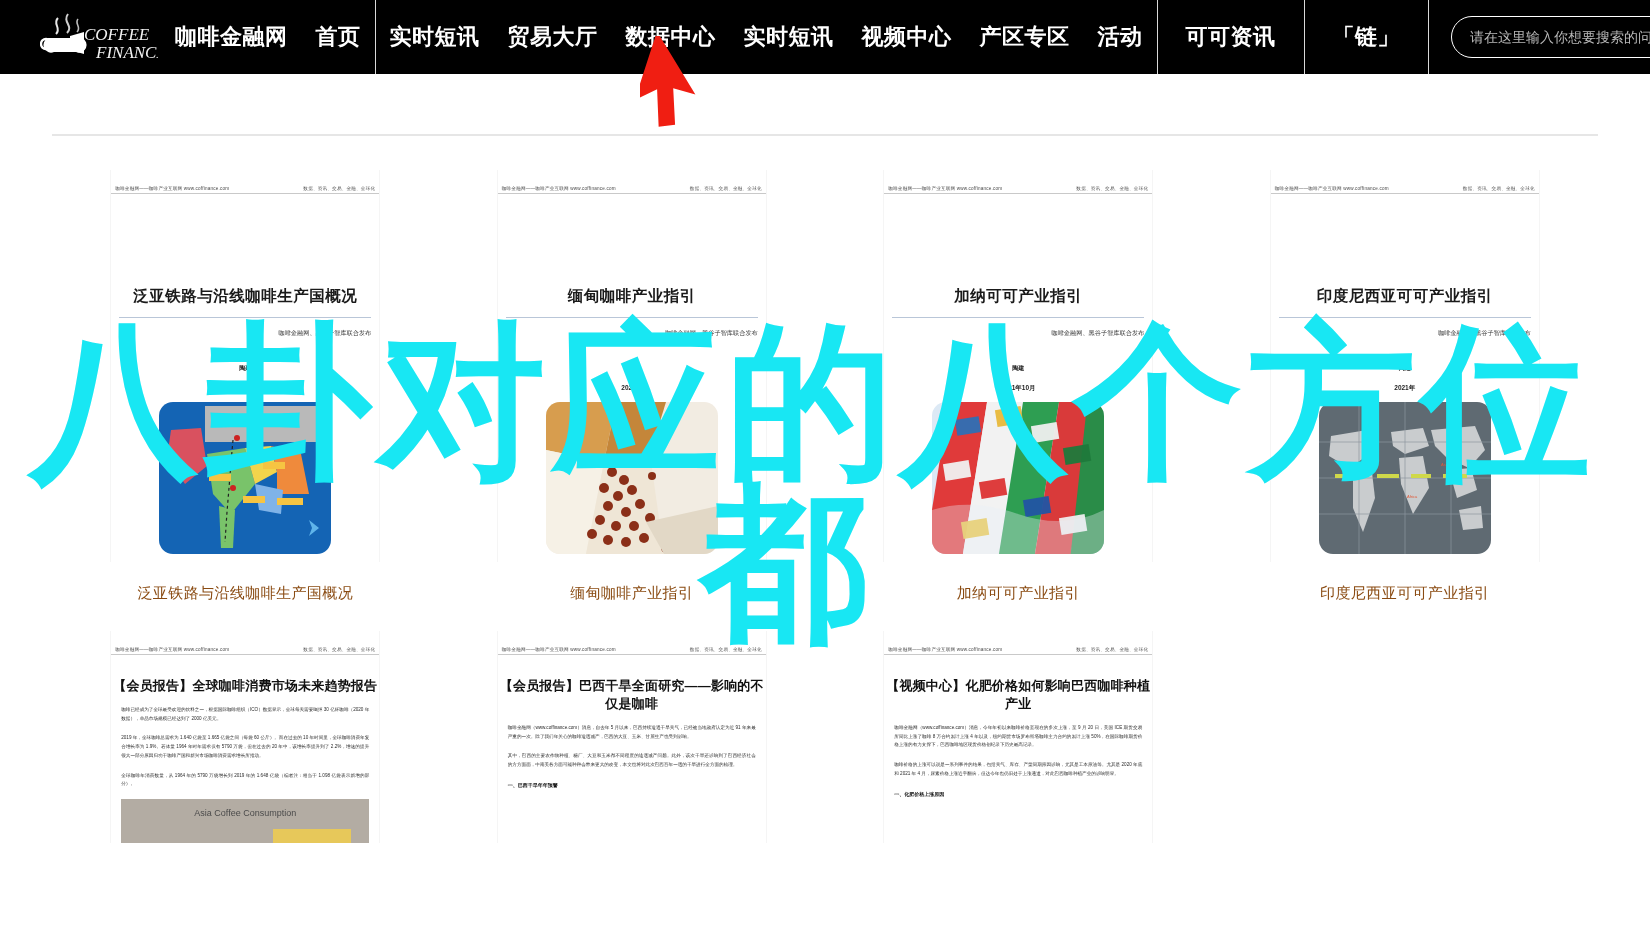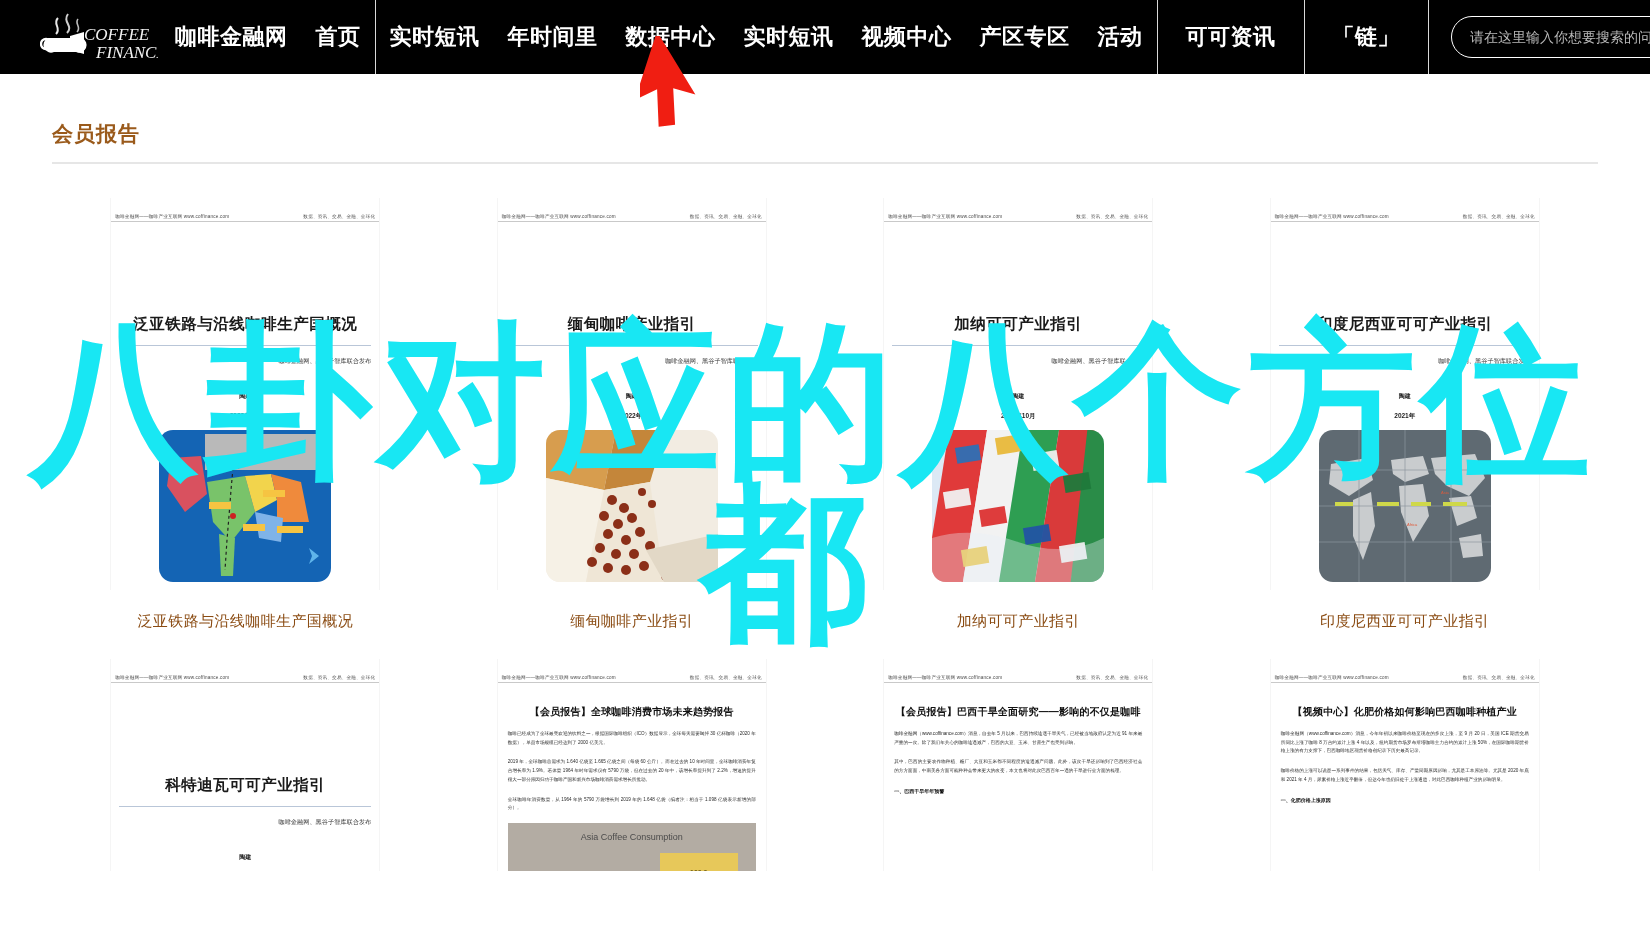--- a/index.html
+++ b/index.html
@@ -109,21 +109,21 @@
   .doc-date { text-align:center; font-size:6.5px; color:#222; margin-top:11px; font-weight:bold;}
 
   .doc-img {
     position:absolute; left:50%; transform:translateX(-50%);
     bottom: 8px; width: 172px; height: 152px; border-radius: 14px;
     overflow:hidden;
   }
 
   
   .rdoc-title {
-    text-align:center; font-size:10px; font-weight:bold; color:#111;
+    text-align:center; font-size:13px; font-weight:bold; color:#111;
     margin-top: 22px; letter-spacing:.2px;
   }
   .rpara {
     font-size:4.6px; color:#2b2b2b; line-height:1.9;
     margin: 11px 10px 0 10px; text-align:justify;
   }
   .rsec { font-size:5px; font-weight:bold; color:#111; margin: 12px 10px 0 10px; }
   .chartbox {
     margin: 10px 10px 0 10px; height: 78px; background:#b3aca3; position:relative;
     overflow:hidden;
@@ -188,21 +188,21 @@
 
     <div class="nav-group">
       <div class="nav-item">咖啡金融网</div>
       <div class="nav-item">首页</div>
     </div>
 
     <div class="nav-sep"></div>
 
     <div class="nav-group">
       <div class="nav-item">实时短讯</div>
-      <div class="nav-item">年时间里</div>
+      <div class="nav-item">贸易大厅</div>
       <div class="nav-item">数据中心</div>
       <div class="nav-item">实时短讯</div>
       <div class="nav-item">视频中心</div>
       <div class="nav-item">产区专区</div>
       <div class="nav-item">活动</div>
     </div>
 
     <div class="nav-sep"></div>
     <div class="nav-item wide">可可资讯</div>
     <div class="nav-sep"></div>
@@ -219,21 +219,20 @@
 
     <div class="nav-sep"></div>
 
     <div class="nav-item">登录/注册</div>
 
   </div>
 
   <div class="content">
 
     <div class="section-head">
-      <div class="section-title">会员报告</div>
       <div class="rule"></div>
     </div>
 
     <div class="grid">
 
       <div class="card">
         <div class="thumb">
           <div class="doc">
             <div class="doc-hdr">
               <span>咖啡金融网——咖啡产业互联网 www.coffinance.com</span>
@@ -400,35 +399,20 @@
                   <text x="122" y="64">Asia</text>
                     <text x="88" y="96">Africa</text>
                 </g>
               </svg>
             </div>
           </div>
         </div>
         <div class="card-caption">印度尼西亚可可产业指引</div>
       </div>
 
-      <div class="card">
-        <div class="thumb short">
-          <div class="doc">
-            <div class="doc-hdr">
-              <span>咖啡金融网——咖啡产业互联网 www.coffinance.com</span>
-              <span class="r">数据、资讯、交易、金融、全球化</span>
-            </div>
-            <div class="doc-title">科特迪瓦可可产业指引</div>
-            <div class="doc-underline"></div>
-            <div class="doc-pub">咖啡金融网、黑谷子智库联合发布</div>
-            <div class="doc-author">陶建</div>
-
-          </div>
-        </div>
-      </div>
 
       <div class="card">
         <div class="thumb short">
           <div class="doc">
             <div class="doc-hdr">
               <span>咖啡金融网——咖啡产业互联网 www.coffinance.com</span>
               <span class="r">数据、资讯、交易、金融、全球化</span>
             </div>
             <div class="rdoc-title">【会员报告】全球咖啡消费市场未来趋势报告</div>
             <div class="rpara">咖啡已经成为了全球最受欢迎的饮料之一，根据国际咖啡组织（ICO）数据显示，全球每天需要喝掉 30 亿杯咖啡（2020 年数据），单品市场规模已经达到了 2000 亿美元。</div>

